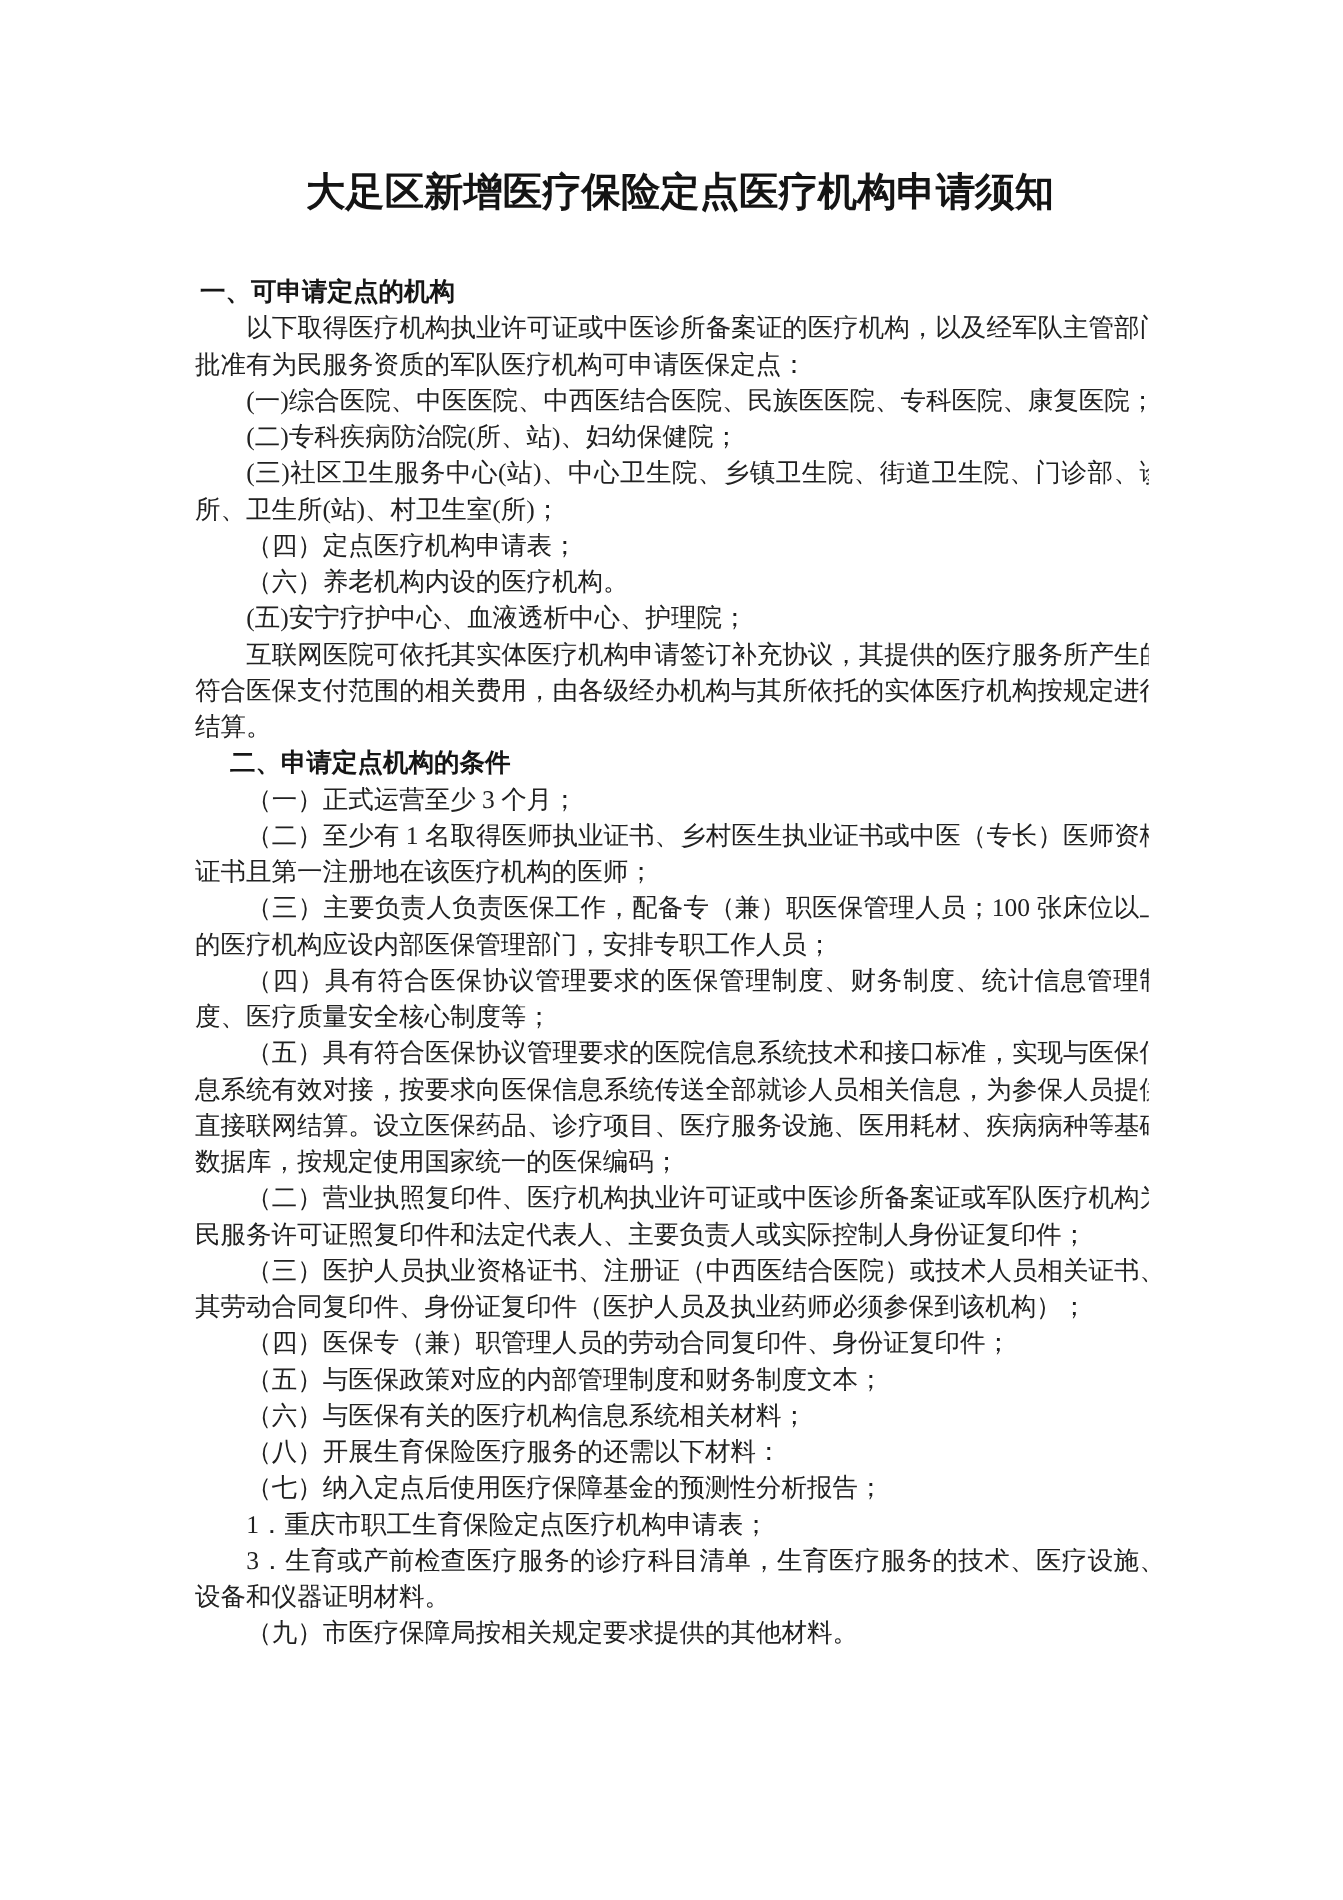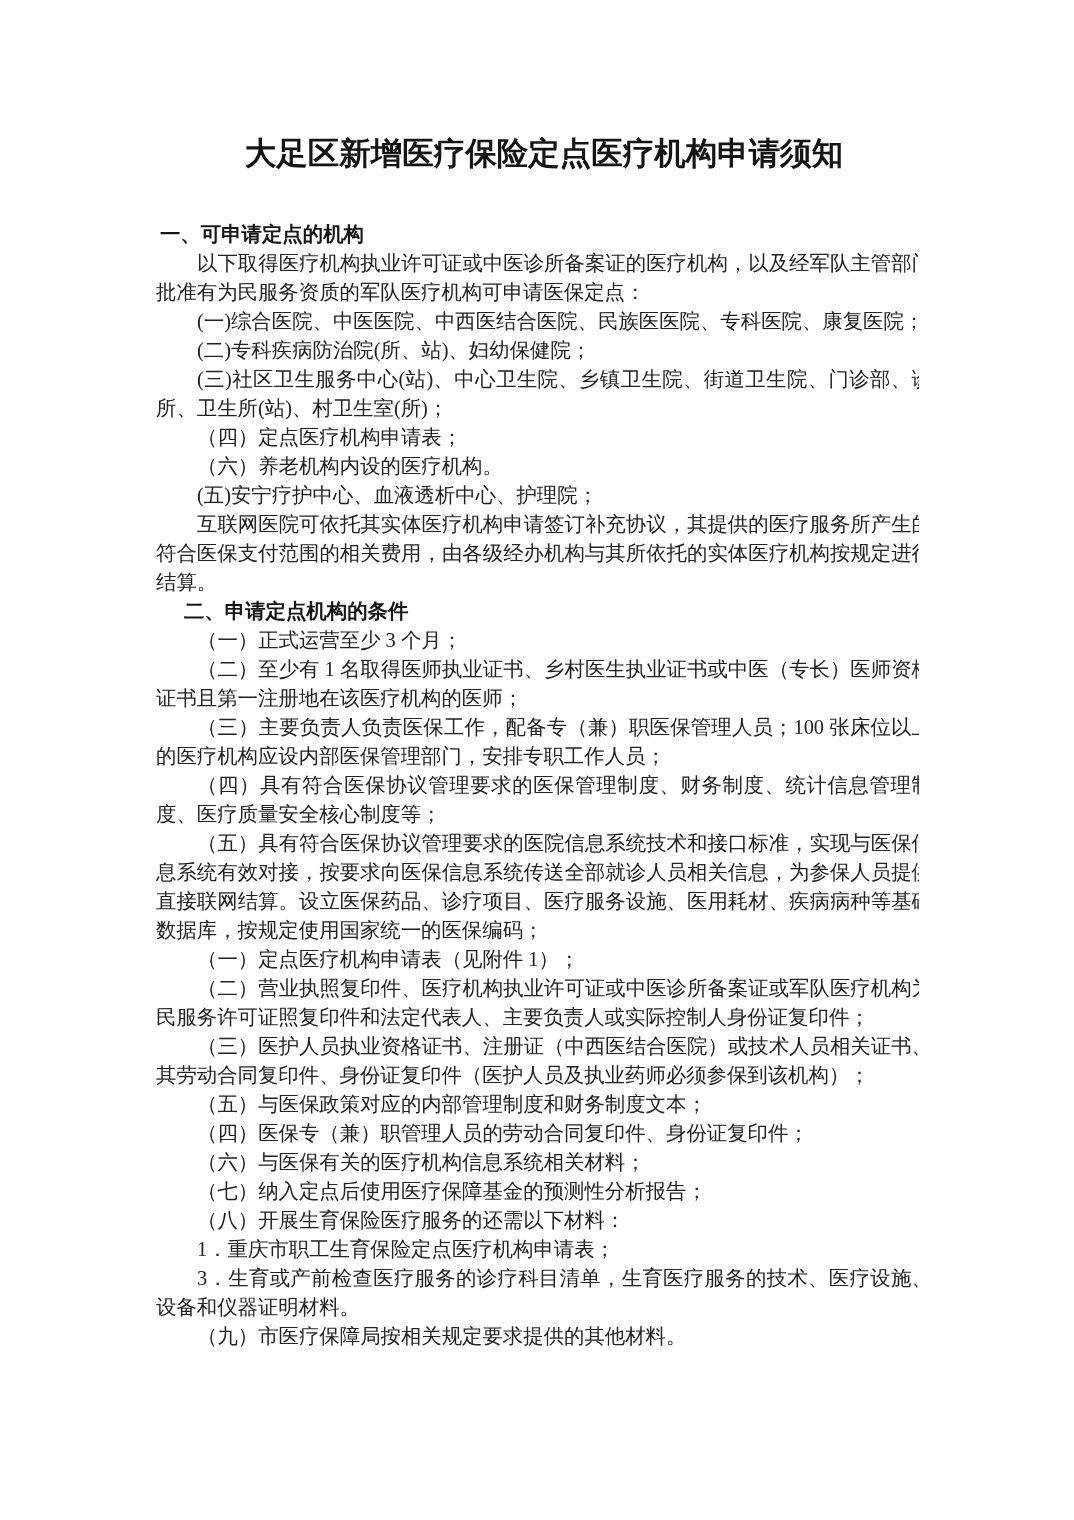--- a/index.html
+++ b/index.html
@@ -66,26 +66,25 @@
         <p class="para">（四）定点医疗机构申请表；</p>
         <p class="para">（六）养老机构内设的医疗机构。</p>
         <p class="para">(五)安宁疗护中心、血液透析中心、护理院；</p>
         <p class="para">互联网医院可依托其实体医疗机构申请签订补充协议，其提供的医疗服务所产生的符合医保支付范围的相关费用，由各级经办机构与其所依托的实体医疗机构按规定进行结算。</p>
         <p class="h-sec lv2">二、申请定点机构的条件</p>
         <p class="para">（一）正式运营至少 3 个月；</p>
         <p class="para">（二）至少有 1 名取得医师执业证书、乡村医生执业证书或中医（专长）医师资格证书且第一注册地在该医疗机构的医师；</p>
         <p class="para">（三）主要负责人负责医保工作，配备专（兼）职医保管理人员；100 张床位以上的医疗机构应设内部医保管理部门，安排专职工作人员；</p>
         <p class="para">（四）具有符合医保协议管理要求的医保管理制度、财务制度、统计信息管理制度、医疗质量安全核心制度等；</p>
         <p class="para">（五）具有符合医保协议管理要求的医院信息系统技术和接口标准，实现与医保信息系统有效对接，按要求向医保信息系统传送全部就诊人员相关信息，为参保人员提供直接联网结算。设立医保药品、诊疗项目、医疗服务设施、医用耗材、疾病病种等基础数据库，按规定使用国家统一的医保编码；</p>
-        <p class="para">（一）定点医疗机构申请表（见附件 1）；</p>
         <p class="para">（二）营业执照复印件、医疗机构执业许可证或中医诊所备案证或军队医疗机构为民服务许可证照复印件和法定代表人、主要负责人或实际控制人身份证复印件；</p>
         <p class="para">（三）医护人员执业资格证书、注册证（中西医结合医院）或技术人员相关证书、其劳动合同复印件、身份证复印件（医护人员及执业药师必须参保到该机构）；</p>
+        <p class="para">（四）医保专（兼）职管理人员的劳动合同复印件、身份证复印件；</p>
         <p class="para">（五）与医保政策对应的内部管理制度和财务制度文本；</p>
-        <p class="para">（四）医保专（兼）职管理人员的劳动合同复印件、身份证复印件；</p>
         <p class="para">（六）与医保有关的医疗机构信息系统相关材料；</p>
+        <p class="para">（八）开展生育保险医疗服务的还需以下材料：</p>
         <p class="para">（七）纳入定点后使用医疗保障基金的预测性分析报告；</p>
-        <p class="para">（八）开展生育保险医疗服务的还需以下材料：</p>
         <p class="para">1．重庆市职工生育保险定点医疗机构申请表；</p>
         <p class="para">3．生育或产前检查医疗服务的诊疗科目清单，生育医疗服务的技术、医疗设施、设备和仪器证明材料。</p>
         <p class="para">（九）市医疗保障局按相关规定要求提供的其他材料。</p>
       </div>
   </div>
 </div>
 
 </body></html>

